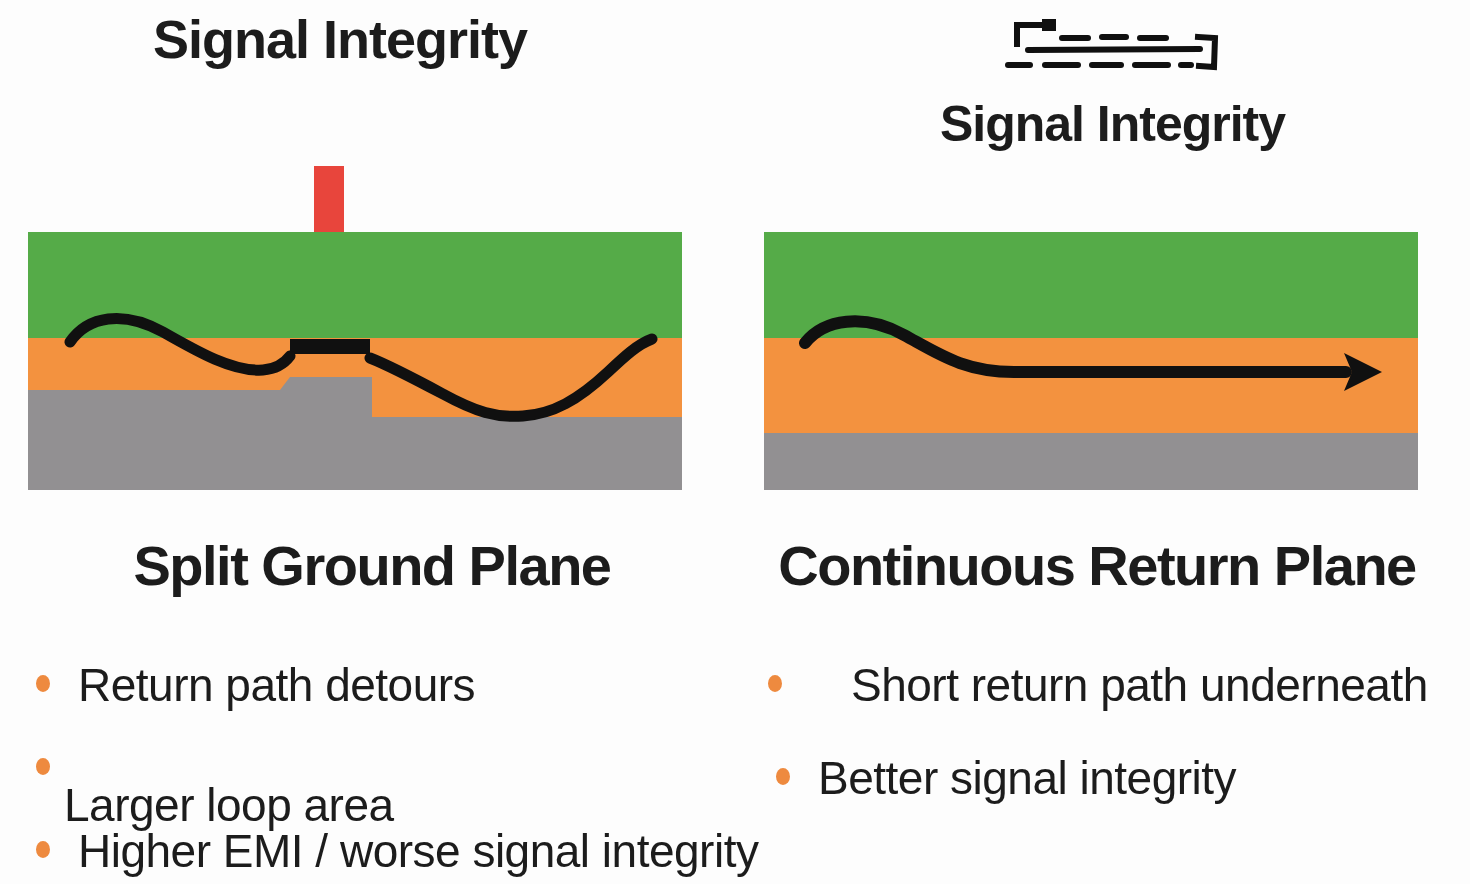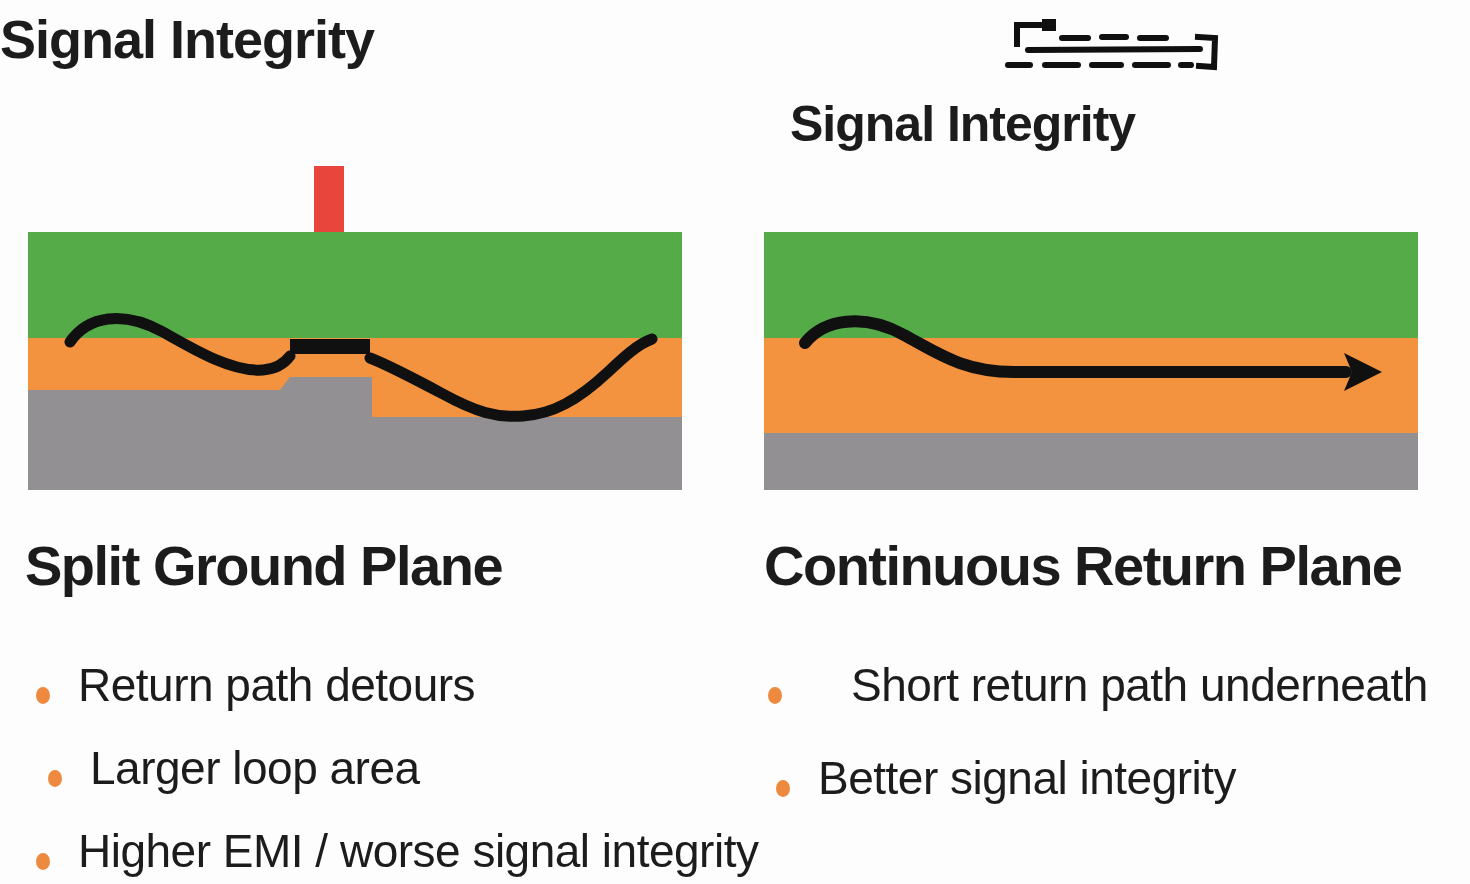--- a/index.html
+++ b/index.html
@@ -5,21 +5,21 @@
   html, body { margin: 0; padding: 0; }
   body {
     width: 1470px; height: 884px;
     background: var(--background, #fdfdfd);
     font-family: "Liberation Sans", sans-serif;
     color: var(--text, #1c1c1c);
     overflow: hidden;
     position: relative;
   }
   .abs { position: absolute; }
-  .center { }
+  .center { text-align: center; }
 
   .title {
     font-weight: 700;
     font-size: 54px;
     line-height: 78px;
     letter-spacing: -1px;
   }
   .title-right {
     font-weight: 600;
     font-size: 50px;
@@ -27,21 +27,21 @@
     letter-spacing: -1px;
   }
   .plane-label {
     font-weight: 700;
     font-size: 56px;
     line-height: 64px;
     letter-spacing: -1.5px;
   }
   .bullet-row {
     display: flex;
-    align-items: center;
+    align-items: flex-start;
     font-size: 46px;
     line-height: 60px;
     letter-spacing: -0.5px;
     white-space: nowrap;
   }
   .bullet-dot {
     width: 14px; height: 17px;
     border-radius: 50%;
     background: var(--bullet, #ee8a3f);
     margin: 20px 0 0 0;
@@ -65,30 +65,30 @@
 
 <svg class="abs" style="left:28px; top:232px;" width="654" height="258" viewBox="0 0 654 258">
   <rect x="0" y="0" width="654" height="106" style="fill:var(--green,#55ab48)"></rect>
   <rect x="0" y="106" width="654" height="152" style="fill:var(--orange,#f3923f)"></rect>
   <polygon points="0,158 252,158 262,145 344,145 344,185 654,185 654,258 0,258" style="fill:var(--gray,#929092)"></polygon>
   <rect x="262" y="107" width="80" height="15" style="fill:var(--trace,#101010)"></rect>
   <path d="M 42 110 C 60 84, 95 78, 135 100 C 170 120, 205 140, 235 138 C 247 137, 256 132, 262 124" fill="none" style="stroke:var(--trace,#101010)" stroke-width="11" stroke-linecap="round"></path>
   <path d="M 342 126 C 360 133, 385 146, 415 162 C 448 180, 468 186, 495 184 C 525 182, 550 168, 580 140 C 597 124, 610 112, 624 107" fill="none" style="stroke:var(--trace,#101010)" stroke-width="11" stroke-linecap="round"></path>
 </svg>
 
-<div class="abs center" style="left:25px; top:534px; width:660px;">
+<div class="abs center" style="left:42px; top:534px; width:660px;">
   <span class="plane-label">Split Ground Plane</span>
 </div>
 
 <div class="abs" style="left:36px; top:655px; width:700px;">
   <div class="bullet-row" style="position:absolute; top:0; left:0;">
     <span class="bullet-dot"></span>
     <span class="bullet-text">Return path detours</span>
   </div>
-  <div class="bullet-row" style="position:absolute; top:83px; left:12px;">
+  <div class="bullet-row" style="position:absolute; top:83px; left:0;flex-direction:column;">
     <span class="bullet-dot"></span>
     <span class="bullet-text">Larger loop area</span>
   </div>
   <div class="bullet-row" style="position:absolute; top:166px; left:0;">
     <span class="bullet-dot"></span>
     <span class="bullet-text">Higher EMI / worse signal integrity</span>
   </div>
 </div>
 
 <svg class="abs" style="left:1002px; top:16px;" width="225" height="62" viewBox="0 0 225 62">

